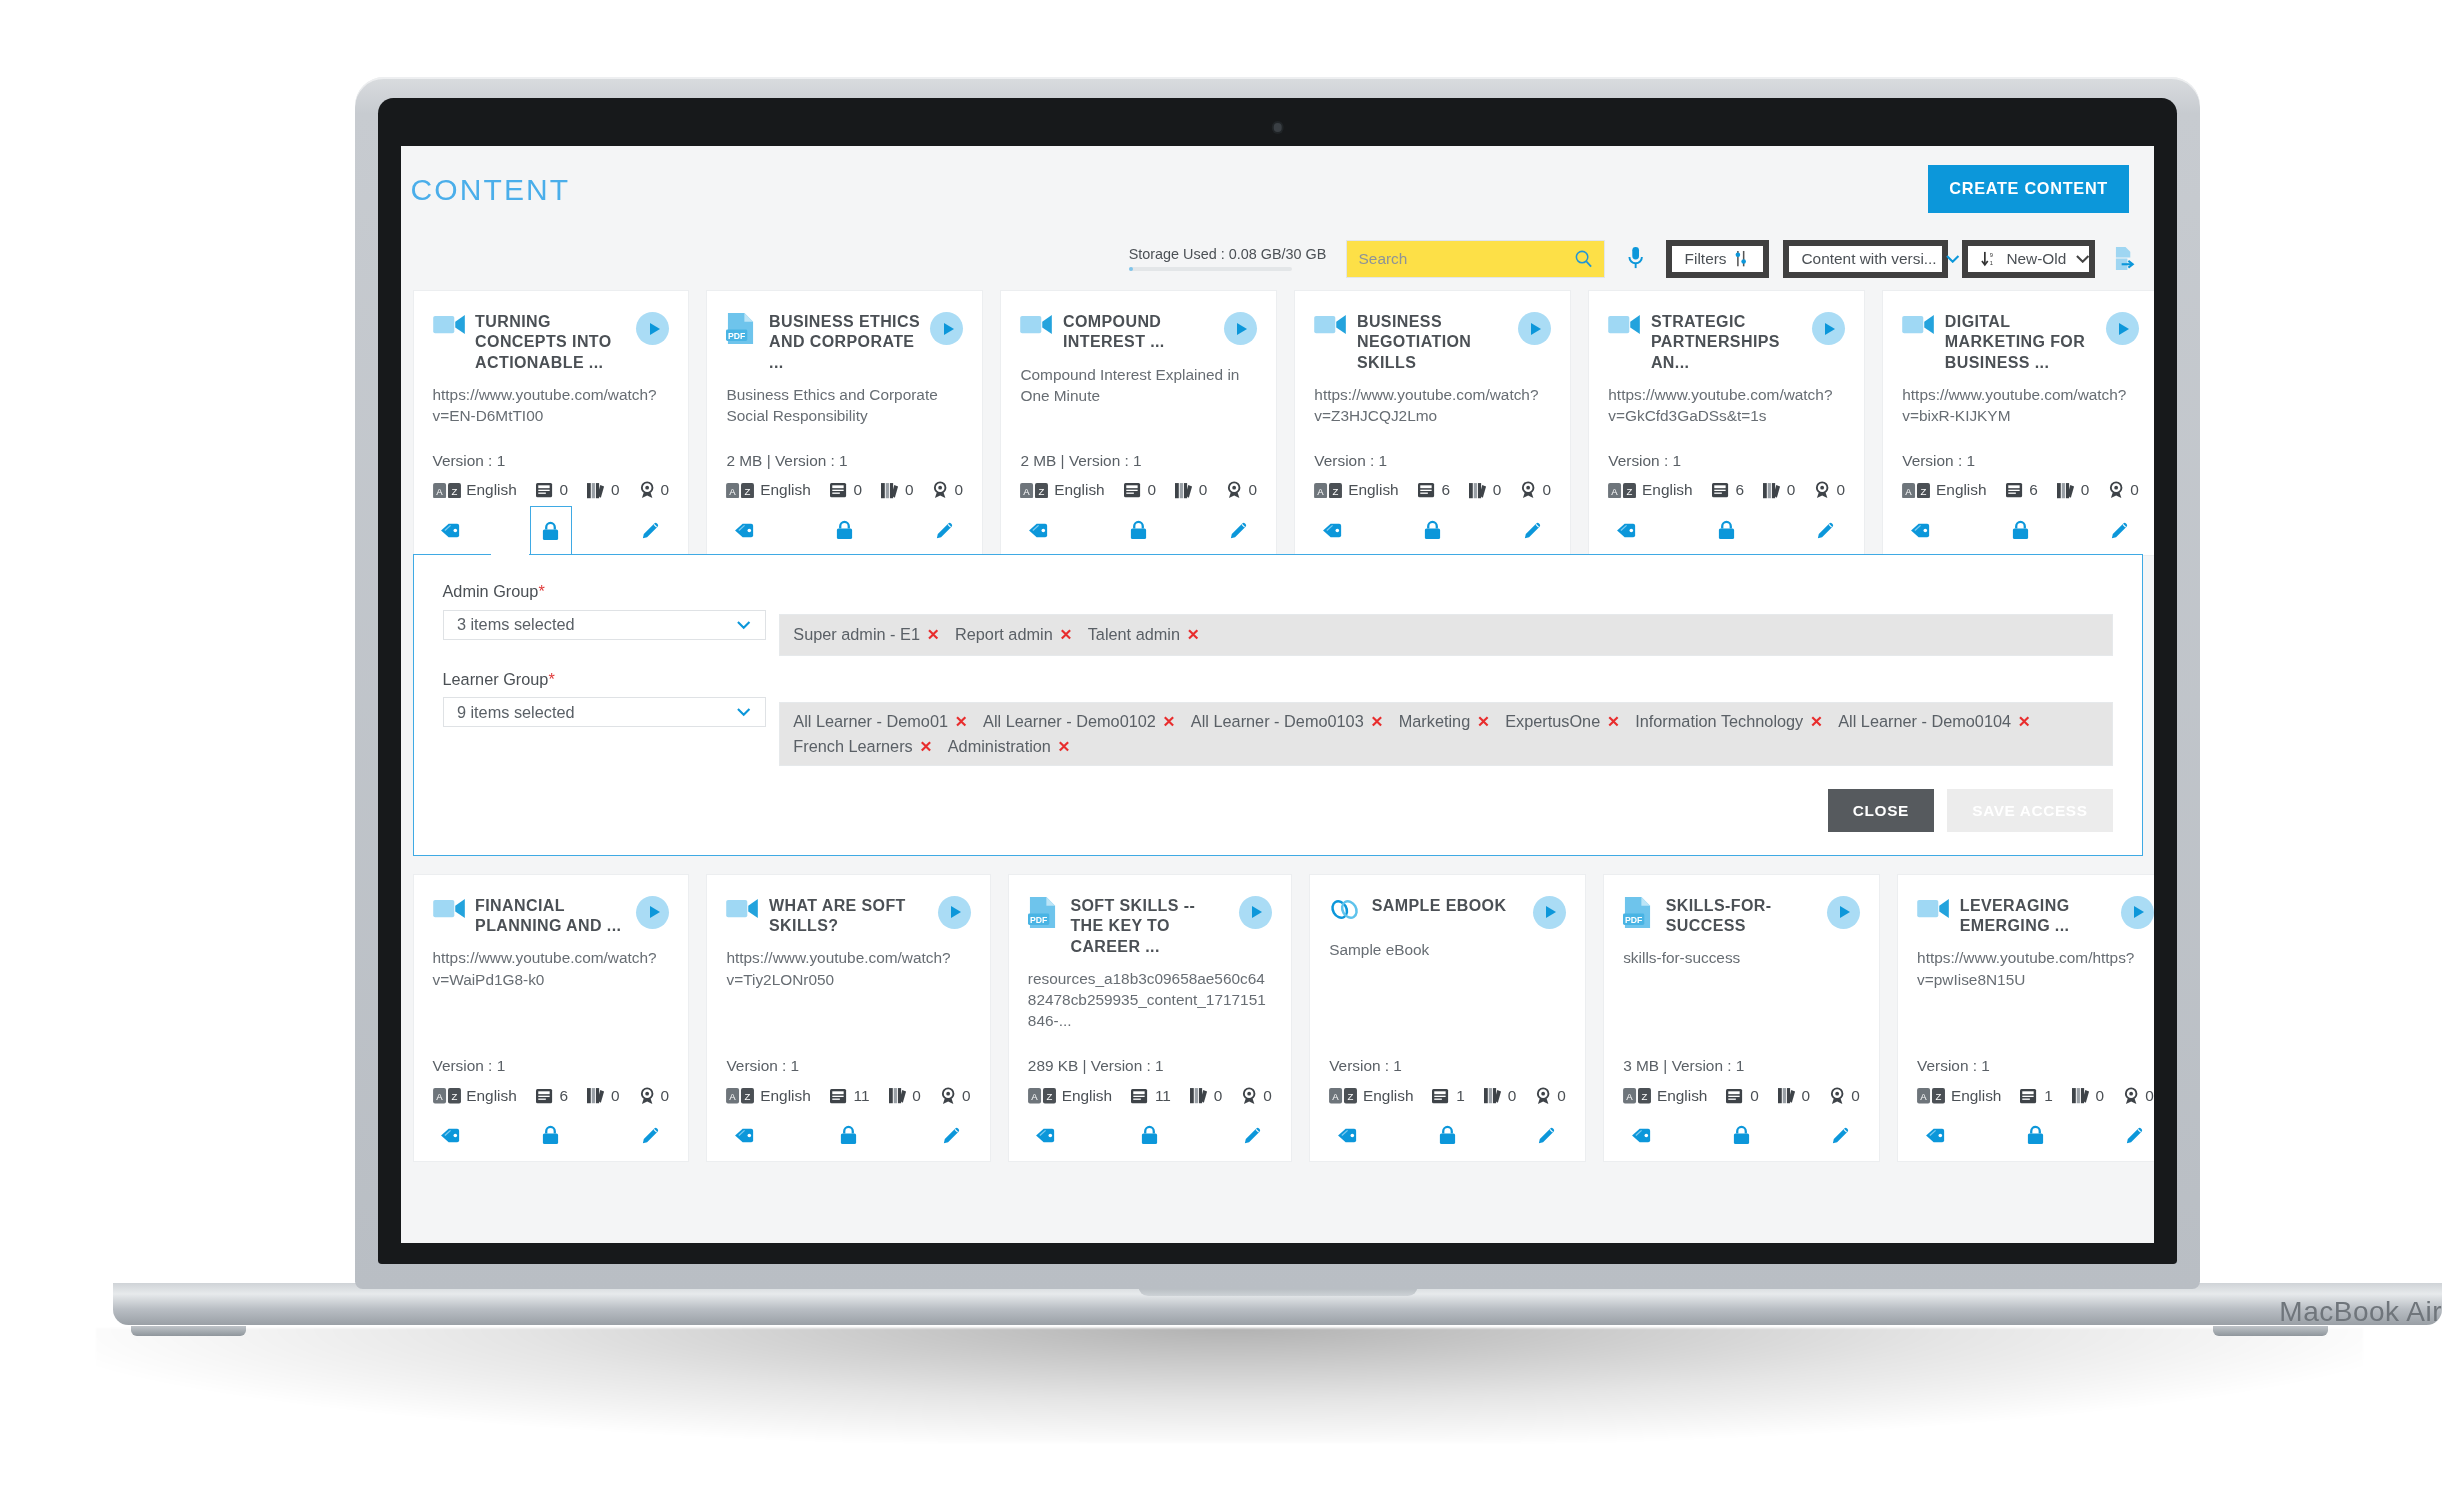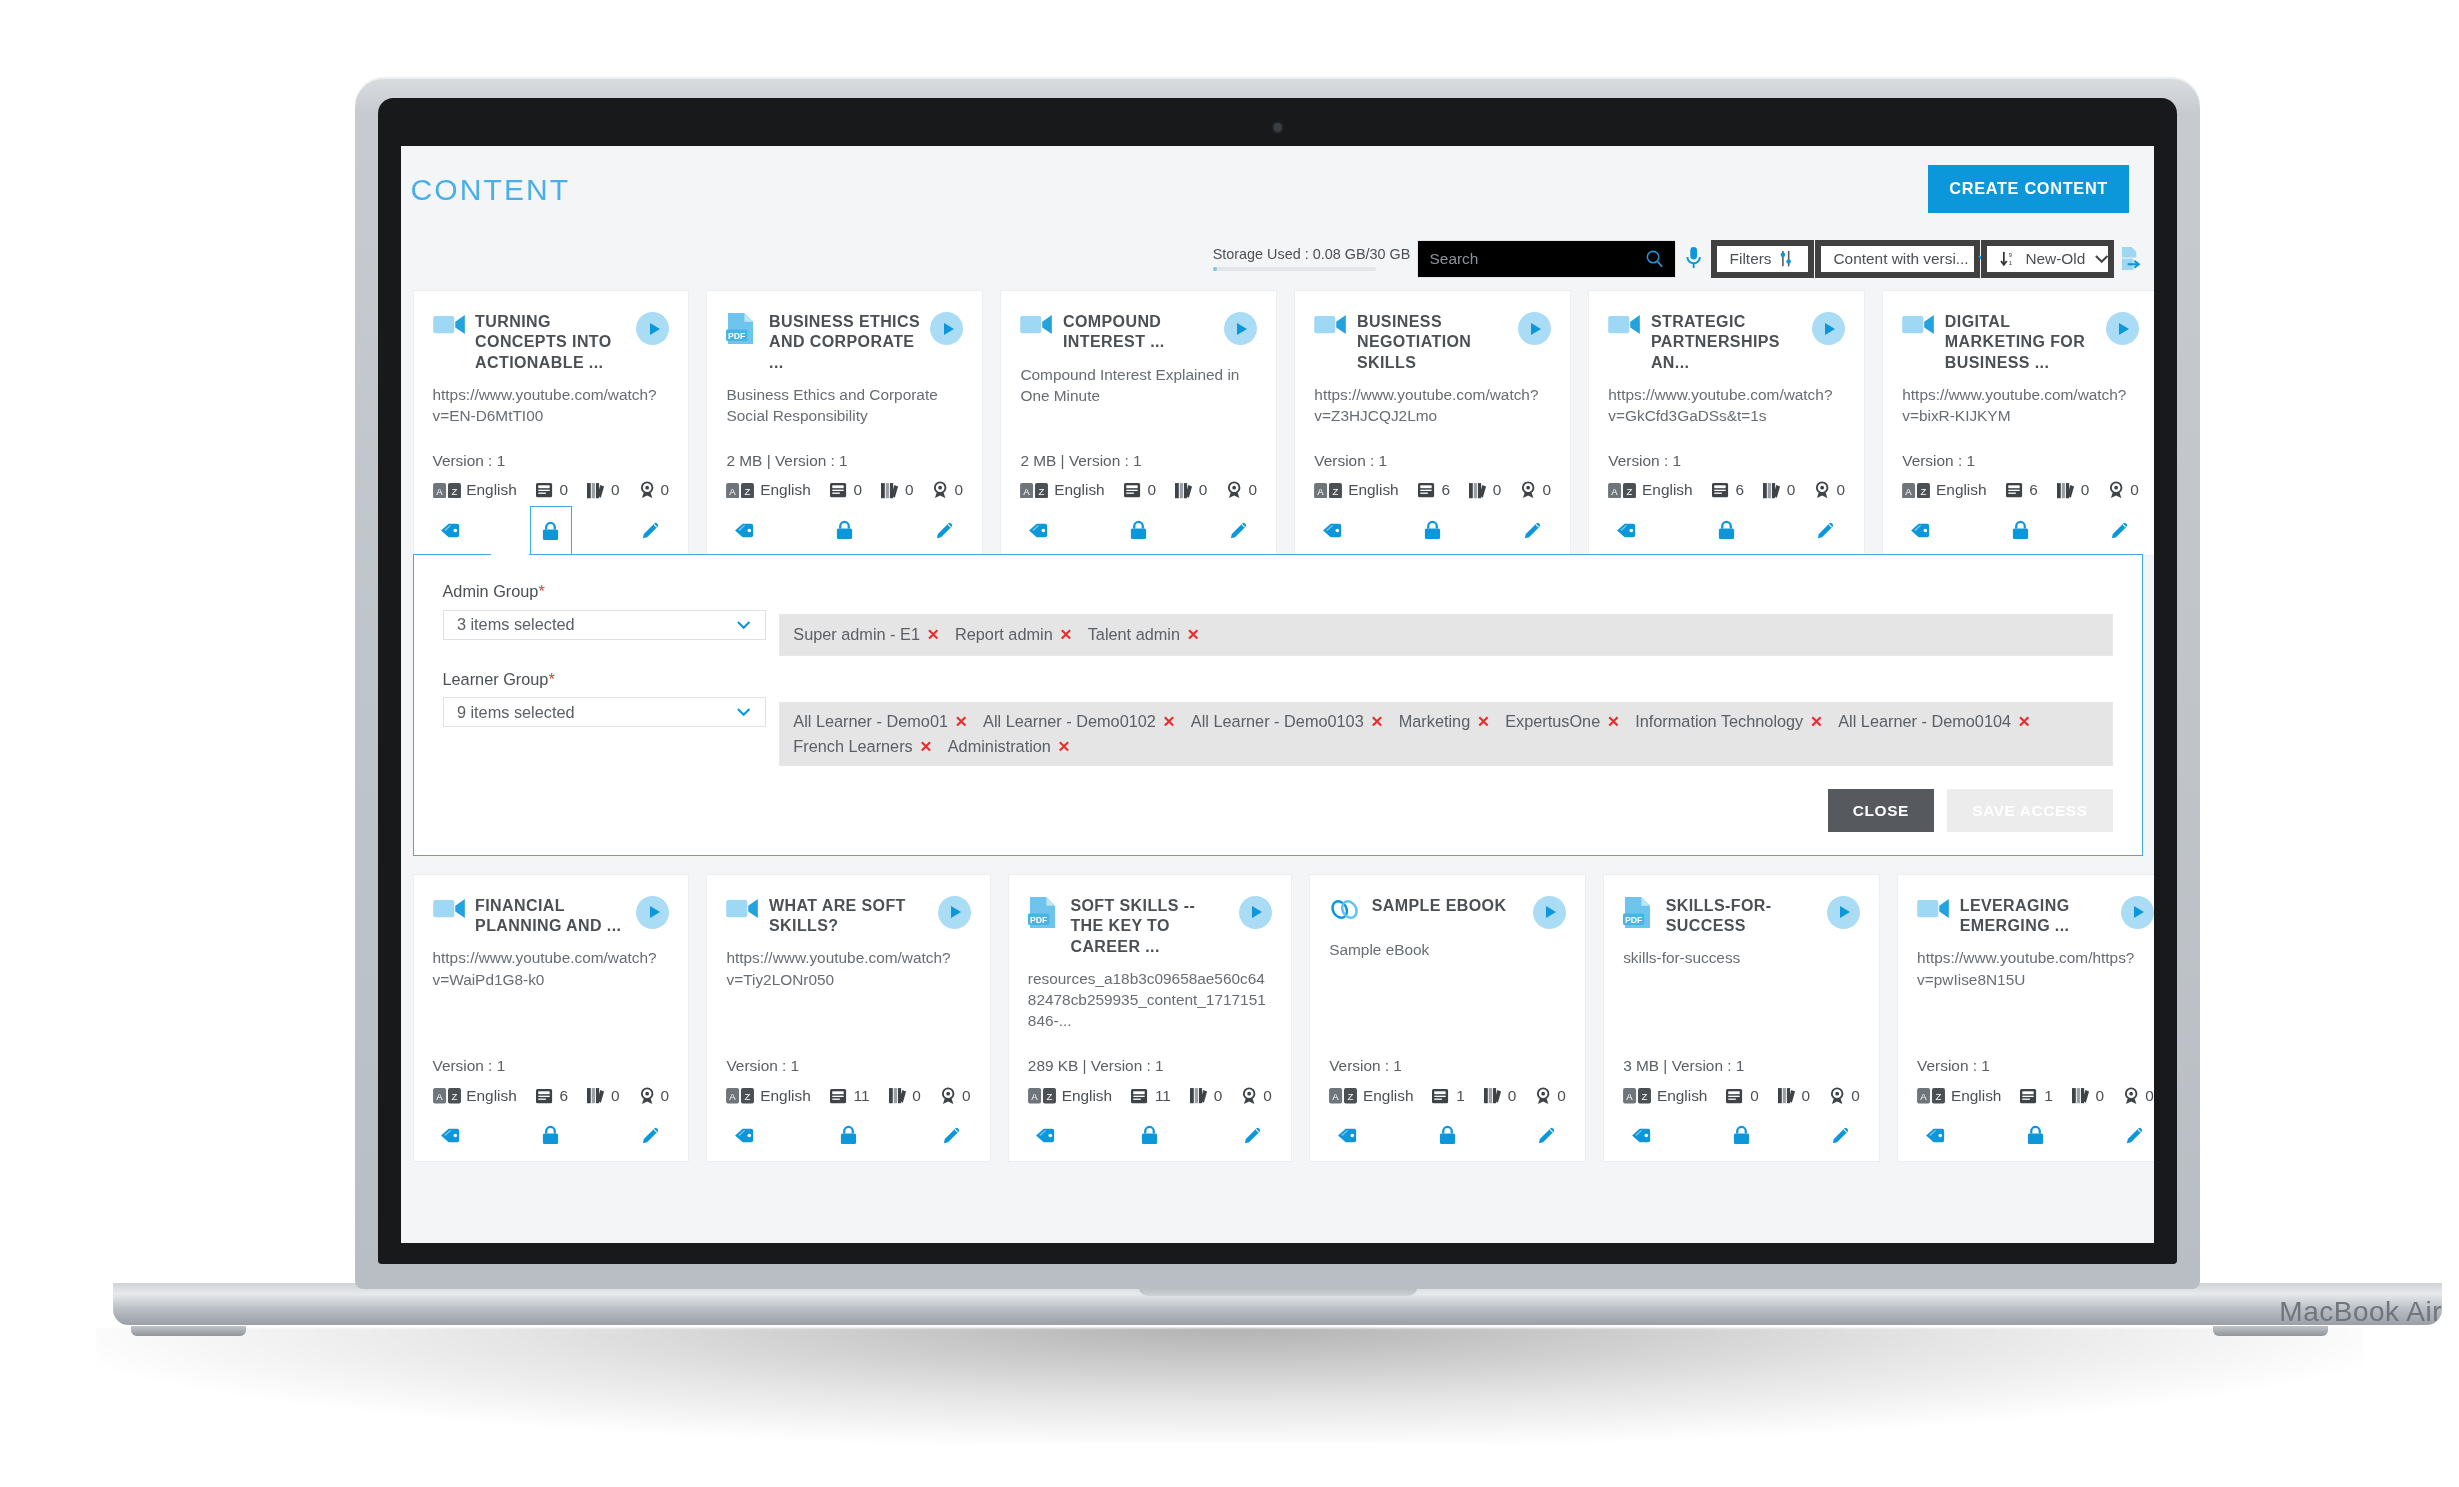--- a/index.html
+++ b/index.html
@@ -79,32 +79,32 @@
   .create-btn {
     position: absolute; right: 25px; top: 19px;
     background: #0c97da; color: #fff; border: 0;
     font-size: 16.3px; font-weight: bold; letter-spacing: 0.7px;
     padding: 14.4px 21px; cursor: pointer;
     font-family: "Liberation Sans", sans-serif;
   }
 
   .toolbar {
     position: relative; height: 63px;
-    display: flex; justify-content: flex-end; align-items: center; gap: 1px;
-    padding-right: 6px;
+    display: flex; justify-content: flex-end; align-items: center; gap: 14px;
+    padding-right: 12px;
   }
   .storage {
     display: flex; flex-direction: column; gap: 4.8px; margin-right: 5.8px;
   }
   .storage-text { font-size: 14.4px; color: #4b5055; }
   .storage-bar { height: 4.8px; width: 163px; background: #e3e6e8; border-radius: 2.9px; position: relative; }
   .storage-bar i { position: absolute; left: 0; top: 0; bottom: 0; width: 3.8px; background: #7fc4ea; border-radius: 2.9px; }
 
   .search-box {
-    width: 259px; height: 38px; background: #000000; border: 1px solid #e2e5e8;
+    width: 259px; height: 38px; background: #fde047; border: 1px solid #e2e5e8;
     display: flex; align-items: center; padding: 0 11.5px; gap: 7.7px;
   }
   .search-box input {
     border: 0; outline: 0; flex: 1; font-size: 15.4px; color: #5a6066;
     font-family: "Liberation Sans", sans-serif; background: transparent;
   }
   .search-box input::placeholder { color: #8d9398; }
 
   .icon-btn { width: 33px; height: 38px; display: flex; align-items: center; justify-content: center; cursor: pointer; }
 

